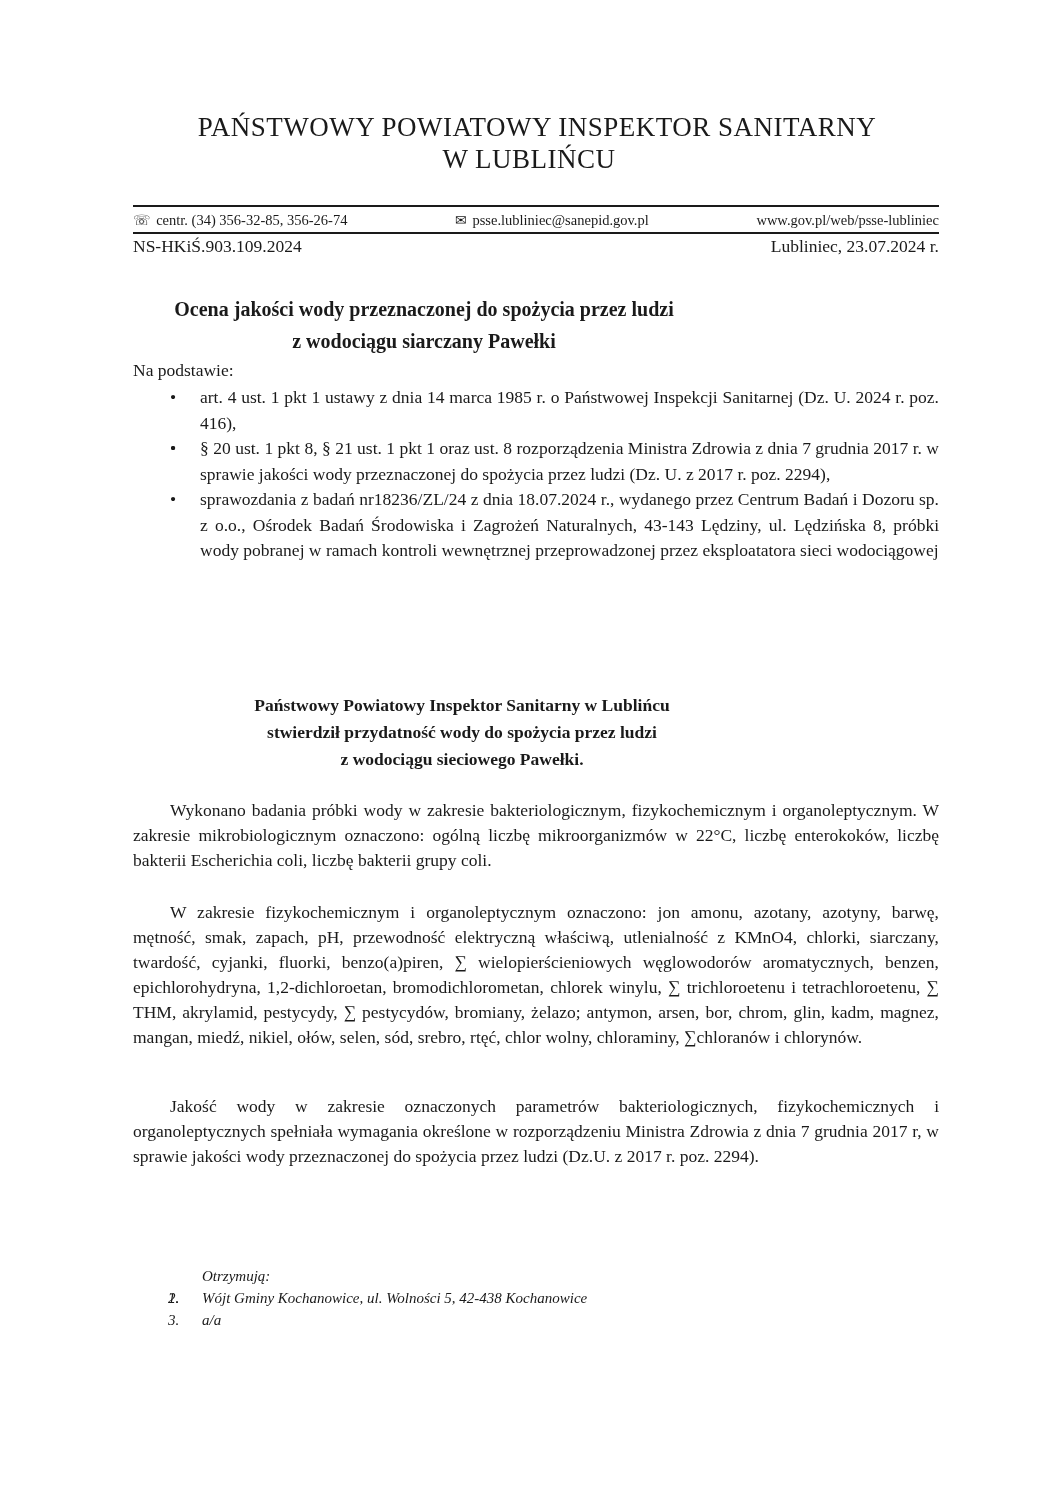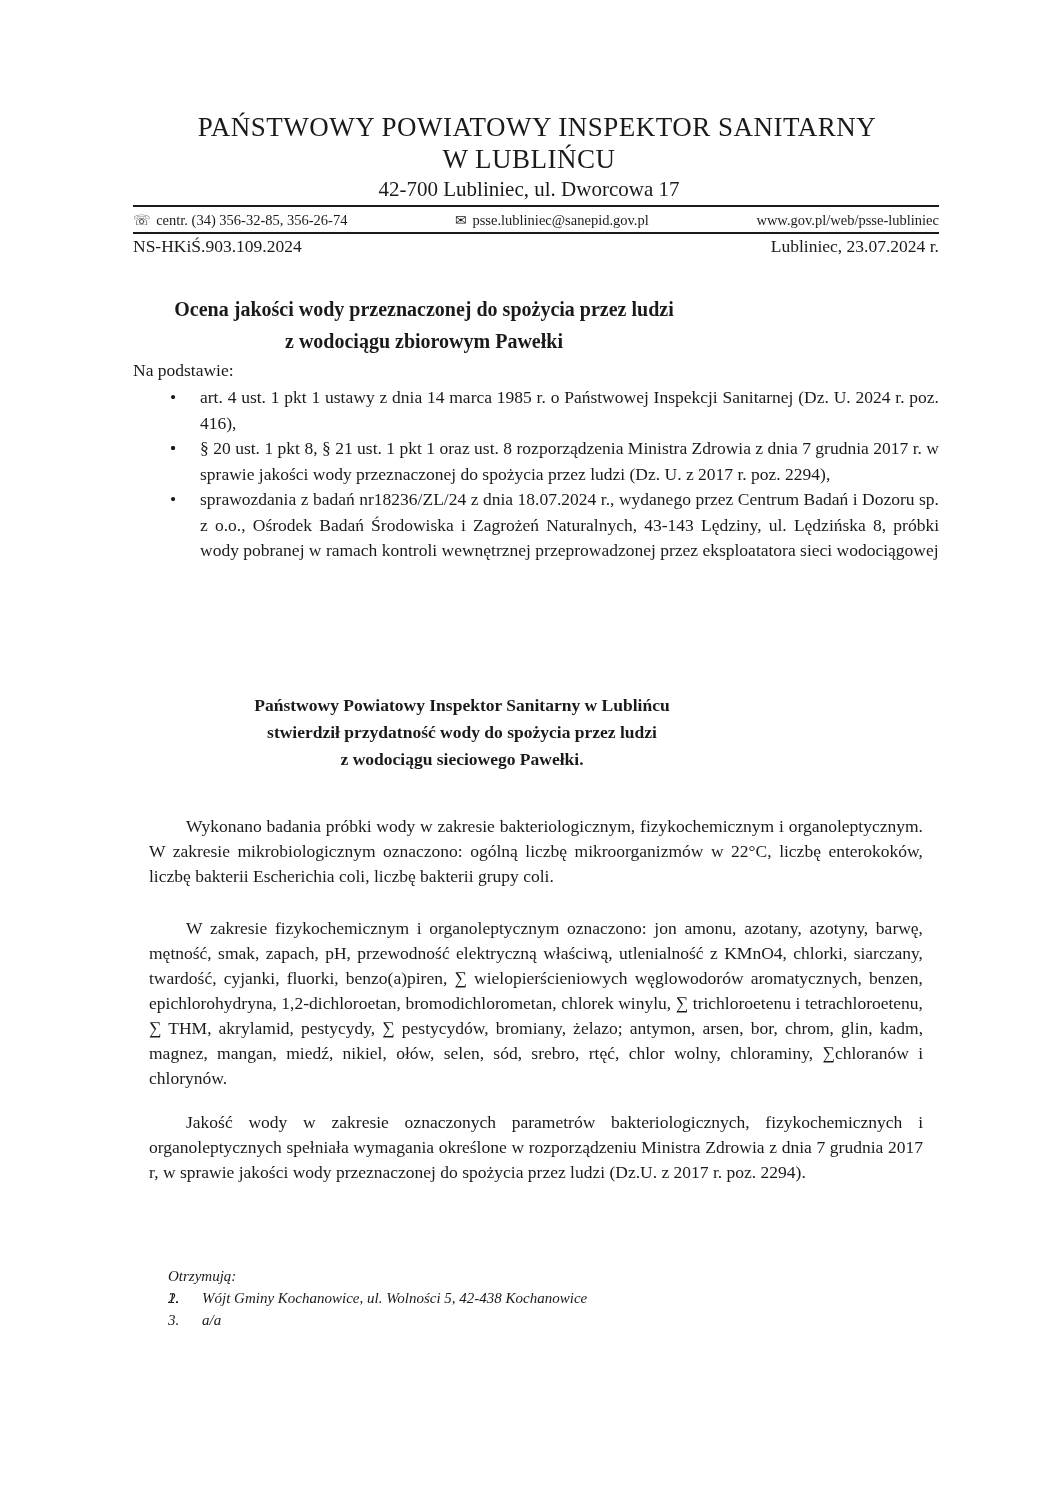--- a/index.html
+++ b/index.html
@@ -21,38 +21,37 @@
              justify-content: space-between; font-size: 17.5px; }
   .doc-title { position: absolute; left: 0; width: 848px; text-align: center; font-weight: bold; font-size: 20px; }
   .dt1 { top: 298px; }
   .dt2 { top: 330px; }
   .basis-label { position: absolute; top: 360px; left: 133px; font-size: 17.5px; }
   ul.basis { position: absolute; top: 385px; left: 133px; width: 806px; margin: 0; padding: 0; list-style: none; }
   ul.basis li { position: relative; padding-left: 67px; font-size: 17.5px; line-height: 25.5px; text-align: justify; margin-bottom: 0; }
   ul.basis li .bullet { position: absolute; left: 37px; top: 0; }
   .decision { position: absolute; top: 692px; left: 0; width: 924px; text-align: center; font-weight: bold; font-size: 17.5px; line-height: 27px; }
   .body-text { position: absolute; left: 133px; width: 806px; font-size: 17.5px; line-height: 25px; text-align: justify; }
-  .body-text p { margin: 16px; text-indent: 37px; }
+  .body-text p { margin: 0; text-indent: 37px; }
   .p1 { top: 798px; }
   .p2 { top: 900px; }
   .p3 { top: 1094px; }
   .recipients { position: absolute; top: 1265px; left: 168px; width: 780px; font-style: italic; font-size: 15px; line-height: 22px; }
-  .recipients .lbl { }
+  .recipients .lbl { margin-left: 34px; }
   .recipients ol { list-style: none; margin: 0; padding: 0; }
   .recipients li { position: relative; padding-left: 34px; }
   .recipients li .num { position: absolute; left: 0; }
 </style>
 </head>
 <body>
 
 <div class="page">
 
   <div class="hdr-title hdr-t1">PAŃSTWOWY POWIATOWY INSPEKTOR SANITARNY</div>
   <div class="hdr-title hdr-t2">W LUBLIŃCU</div>
-  <div class="hdr-addr">42-700 Lubliniec, ul. Dworcowa 17</div>
 
   <div class="rule rule1"></div>
   <div class="contact">
     <span>
       <span class="icon">☏</span>
       <span>centr. (34) 356-32-85, 356-26-74</span>
     </span>
     <span>
       <span class="icon">✉</span>
       <span>psse.lubliniec@sanepid.gov.pl</span>
@@ -60,21 +59,21 @@
     <span>www.gov.pl/web/psse-lubliniec</span>
   </div>
   <div class="rule rule2"></div>
 
   <div class="ref-row">
     <span>NS-HKiŚ.903.109.2024</span>
     <span>Lubliniec, 23.07.2024 r.</span>
   </div>
 
   <div class="doc-title dt1">Ocena jakości wody przeznaczonej do spożycia przez ludzi</div>
-  <div class="doc-title dt2">z wodociągu zbiorowym Pawełki</div>
+  <div class="doc-title dt2">z wodociągu siarczany Pawełki</div>
 
   <div class="basis-label">Na podstawie:</div>
   <ul class="basis">
     <li><span class="bullet">•</span><span>art. 4 ust. 1 pkt 1 ustawy z dnia 14 marca 1985 r. o Państwowej Inspekcji Sanitarnej (Dz. U. 2024 r. poz. 416),</span></li>
     <li><span class="bullet">•</span></li>
     <li><span class="bullet">•</span><span>§ 20 ust. 1 pkt 8, § 21 ust. 1 pkt 1 oraz ust. 8 rozporządzenia Ministra Zdrowia z dnia 7 grudnia 2017 r. w sprawie jakości wody przeznaczonej do spożycia przez ludzi (Dz. U. z 2017 r. poz. 2294),</span></li>
     <li><span class="bullet">•</span><span>sprawozdania z badań nr18236/ZL/24 z dnia 18.07.2024 r., wydanego przez Centrum Badań i Dozoru sp. z o.o., Ośrodek Badań Środowiska i Zagrożeń Naturalnych, 43-143 Lędziny, ul. Lędzińska 8, próbki wody pobranej w ramach kontroli wewnętrznej przeprowadzonej przez eksploatatora sieci wodociągowej</span></li>
   </ul>
 
   <div class="decision">

